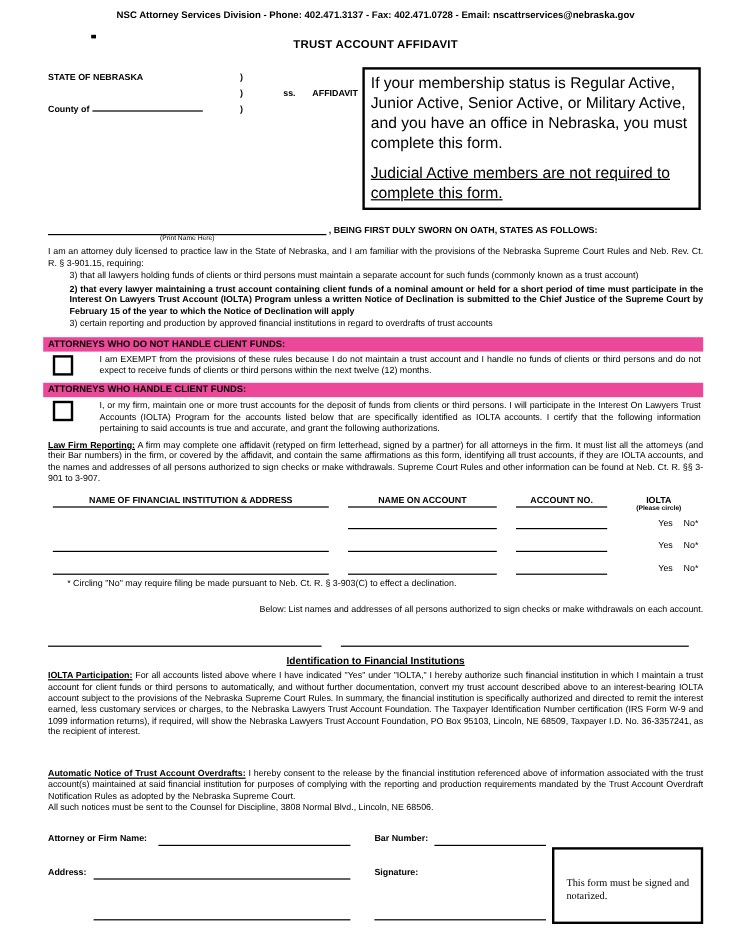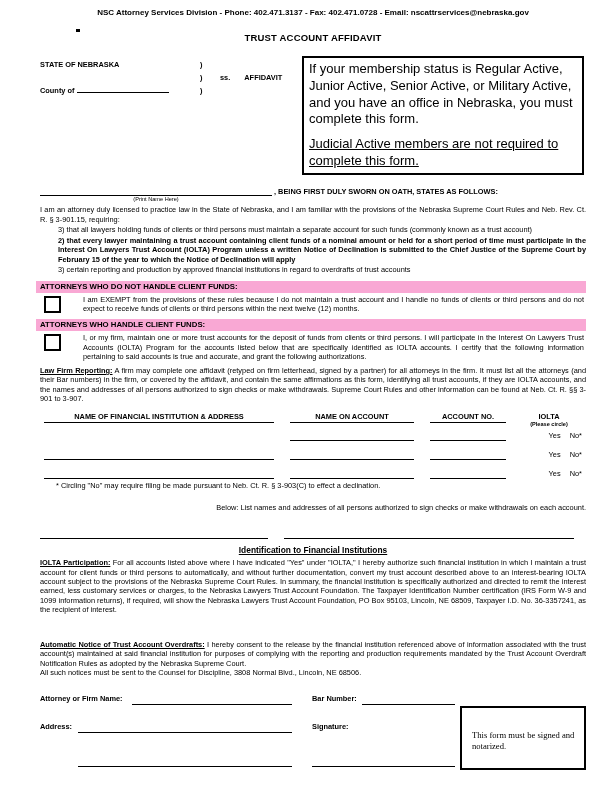--- a/index.html
+++ b/index.html
@@ -16,42 +16,42 @@
   .just{text-align:justify;}
   .contact-line{font-weight:bold;font-size:8px;text-align:center;}
   .stray-mark{position:absolute;left:76px;top:29px;width:4px;height:3px;background:#000;}
   .doc-title{font-weight:bold;font-size:9.5px;text-align:center;margin-top:14px;letter-spacing:.2px;}
   
   .venue-wrap{display:flex;margin-top:12px;}
   .venue{width:262px;flex:none;font-weight:bold;}
   .venue-row{display:flex;align-items:flex-end;height:13px;}
   .venue-col1{width:160px;}
   .venue-paren{width:14px;}
-  .venue-ss{margin-left:6px;}
+  .venue-ss{margin-left:22px;}
   .venue-affidavit{margin-left:14px;}
   .county-line{display:inline-block;width:92px;border-bottom:1px solid #000;height:9px;}
   .notice-box{
     flex:none;width:282px;border:2px solid #000;
     padding:3px 5px 4px 5px;box-sizing:border-box;font-size:13px;
   }
   .notice-box .u{text-decoration:underline;}
   .notice-gap{height:8px;}
   
   .sworn-row{display:flex;align-items:flex-end;margin-top:10px;}
   .name-line-col{display:inline-block;width:232px;flex:none;}
   .name-line{border-bottom:1px solid #000;height:10px;}
   .print-hint{font-size:5.6px;text-align:center;}
   .sworn-text{font-weight:bold;padding-bottom:7px;margin-left:2px;}
   
   .intro-para{margin-top:2px;}
   .rule-item{padding-left:18px;margin-top:1px;}
   .rule-item.b{font-weight:bold;}
   
   .section-bar{
-    background:#f9a8d4;font-weight:bold;font-size:7.8px;
+    background:#ec4899;font-weight:bold;font-size:7.8px;
     margin:6px 0 0 -4px;padding:1px 0 1px 4px;
   }
   .check-row{display:flex;margin-top:2px;}
   .checkbox{
     flex:none;width:13px;height:13px;border:2px solid #000;
     margin:1px 0 0 4px;background:#fff;
   }
   .check-text{padding-left:22px;padding-right:2px;}
   
   .lfr{margin-top:4px;}

